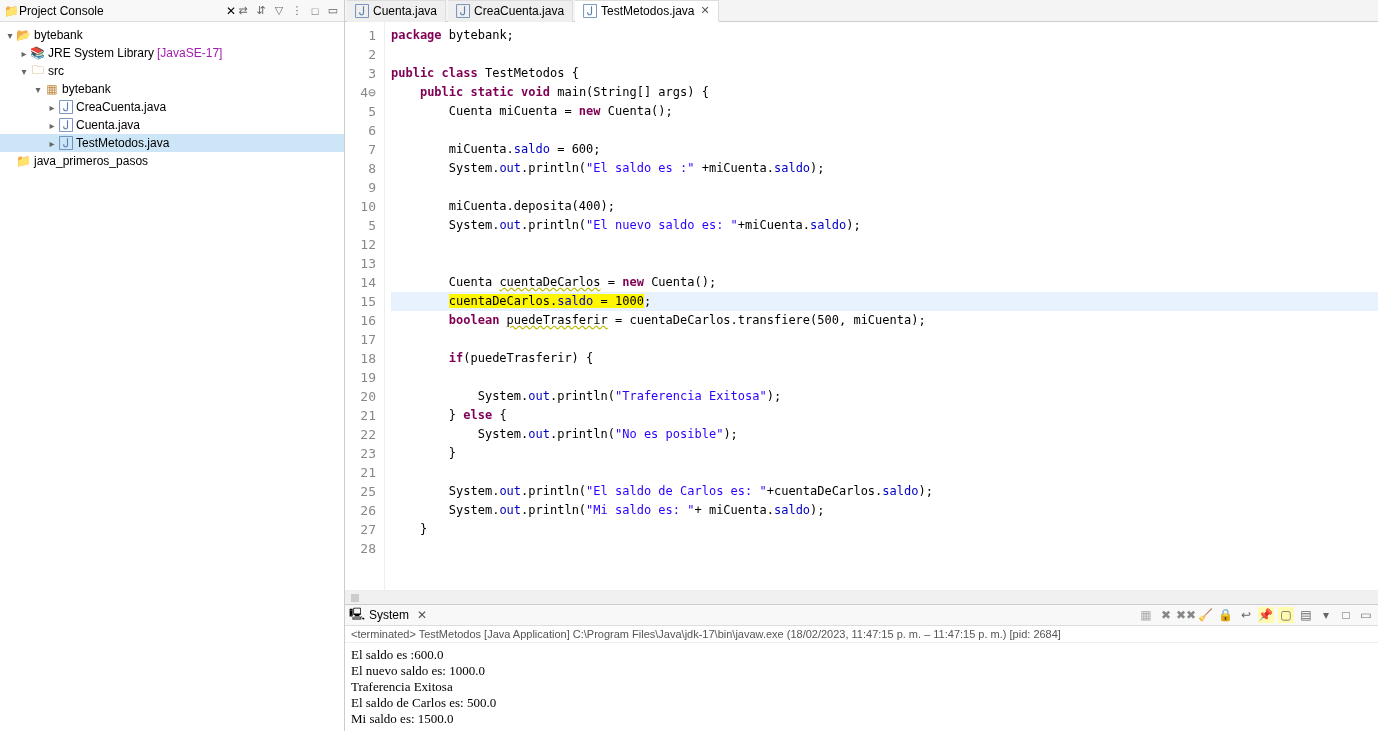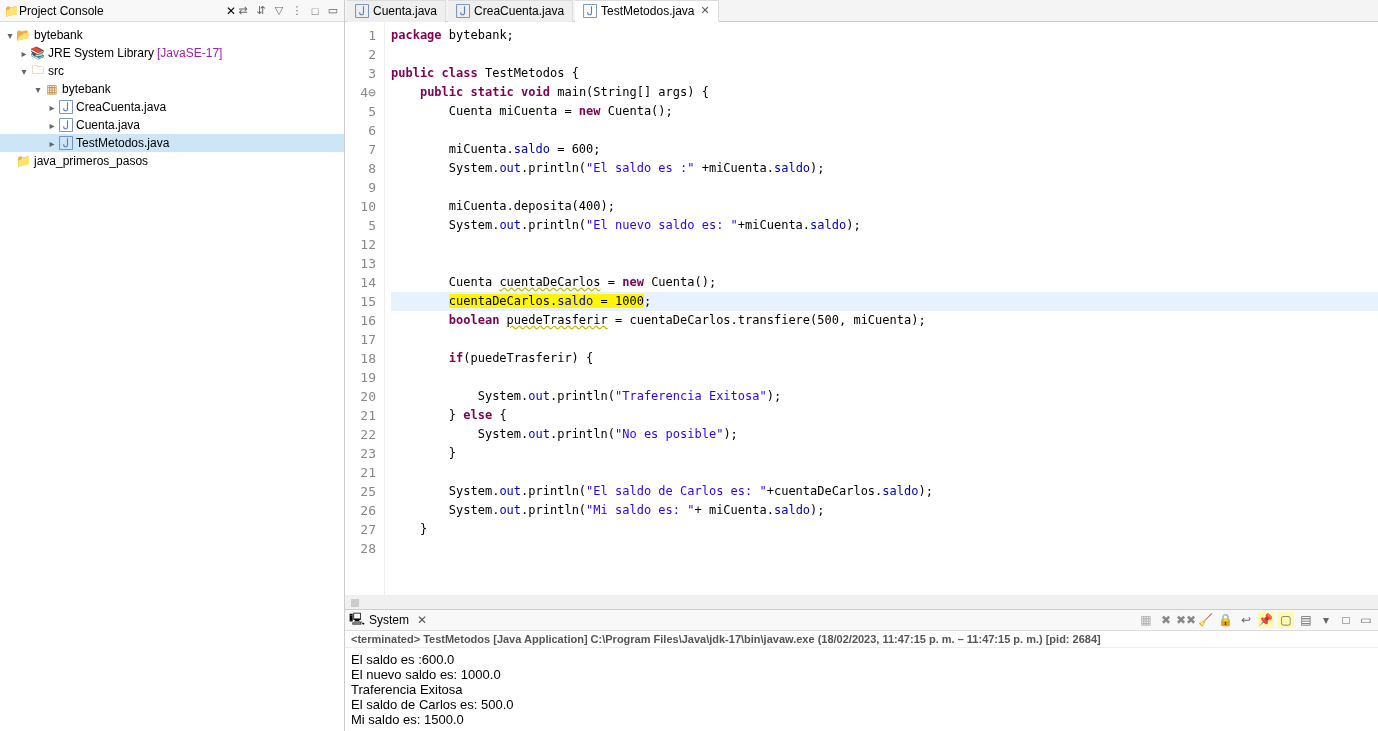--- a/index.html
+++ b/index.html
@@ -39,22 +39,22 @@
   .highlight-line { background: #e8f2fe; }
   .yellow-hl { background: #fff600; }
   .underline-err { text-decoration: underline wavy #baba00; }
   .hscroll { height: 14px; border-top: 1px solid #eee; background: #f0f0f0; position: relative; }
   .hscroll .thumb { position: absolute; left: 6px; width: 8px; height: 8px; top: 3px; background: #ccc; }
 
   .console-toolbar { display: flex; align-items: center; border-top: 1px solid #ccc; border-bottom: 1px solid #ddd; padding: 2px 4px; height: 22px; background: #f8f8f8; }
   .console-title { flex: 1; display: flex; align-items: center; gap: 4px; }
   .console-icons { display: flex; gap: 4px; }
   .console-icons span { width: 16px; height: 16px; display: inline-flex; align-items: center; justify-content: center; color: #666; border: 1px solid transparent; }
-  .console-info { padding: 2px 6px; font-size: 11px; color: #555; border-bottom: 1px solid #eee; font-weight: bold; }
-  .console-output { padding: 4px 6px; font-family: Liberation Sans, sans-serif; font-size: 13px; white-space: pre; flex: 0 0 auto; }
+  .console-info { padding: 2px 6px; font-size: 11px; color: #555; border-bottom: 1px solid #eee; }
+  .console-output { padding: 4px 6px; font-family: Liberation Serif, serif; font-size: 13px; white-space: pre; flex: 0 0 auto; }
 
   
   .i-folder { color: #d9a84a; }
   .i-pkg { color: #c08a3f; }
   .i-jar { color: #6d8ec7; }
   .i-java { color: #5a7db0; }
   .i-project { color: #d9a84a; }
 </style>
 </head>
 <body>

